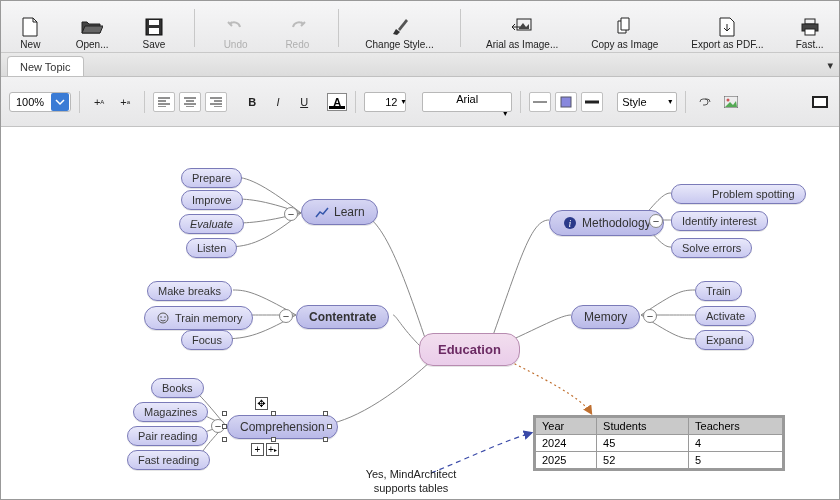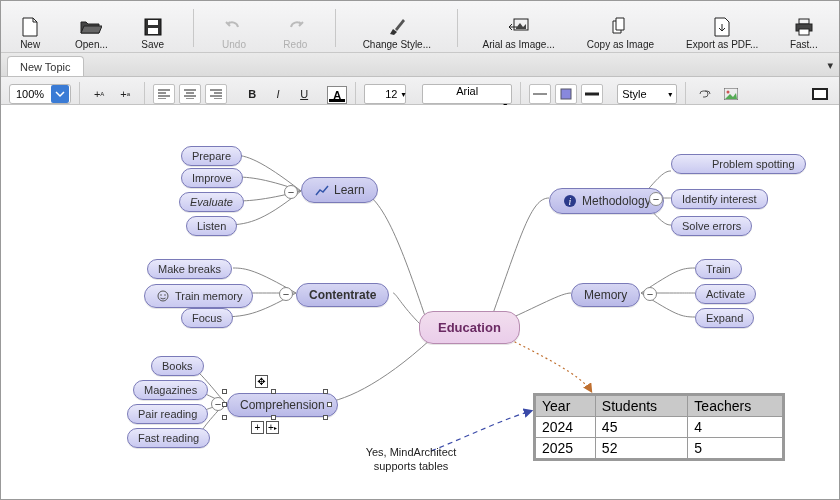--- a/index.html
+++ b/index.html
@@ -11,21 +11,21 @@
     width: 840px;
     height: 500px;
     overflow: hidden;
     border: 1px solid #999;
   }
   
   .toolbar {
     display: flex;
     align-items: center;
     gap: 15px;
-    padding: 4px 12px 2px 6px;
+    padding: 4px 6px 2px 6px;
     background: linear-gradient(#f6f6f7,#e9e9ea);
     border-bottom: 1px solid #c8c8c8;
     height: 52px;
   }
   .tbtn {
     display: flex;
     flex-direction: column;
     align-items: center;
     justify-content: flex-end;
     width: 48px;
@@ -58,25 +58,25 @@
     font-size: 11px;
     color:#333;
     height:20px;
     display:flex; align-items:center;
   }
   .tabbar .caret {
     position:absolute; right:6px; top:6px; color:#333;
   }
   
   .formatbar {
-    height: 28px;
+    height: 50px;
     background: linear-gradient(#f2f2f3,#e7e7e8);
     border-bottom:1px solid #c3c3c3;
     display:flex;
-    align-items:flex-end;
+    align-items:center;
     padding: 0 8px;
     gap:4px;
   }
   .zoom {
     display:flex; align-items:center;
     border:1px solid #b8b8b8;
     border-radius:3px;
     background:#fff;
     height:20px;
   }
@@ -176,21 +176,21 @@
   .tablebox {
     position:absolute;
     border:2px solid #999;
     background:#fff;
   }
   .tablebox table { border-collapse:collapse; width:100%; }
   .tablebox th, .tablebox td {
     border:1px solid #9a9a9a;
     padding:2px 6px;
     text-align:left;
-    font-size:14px;
+    font-size:11px;
   }
   .tablebox th { background:#c9c9c9; font-weight:normal; }
   .caption {
     position:absolute;
     font-size:11px;
     color:#222;
     text-align:center;
     line-height:1.3;
   }
 </style>
@@ -485,21 +485,21 @@
   <div class="node branch" style="left:548px;top:83px;">
     <span class="nodeico">
         <svg width="14" height="14">
           <circle cx="7" cy="7" r="6" fill="#2b3a8a"></circle>
           <text x="7" y="11" font-size="10" fill="#fff" text-anchor="middle" font-family="serif" font-style="italic">i</text>
         </svg>
       </span>
     <span>Methodology</span>
   </div>
   <div class="minus" style="left:648px;top:87px;">−</div>
-  <div class="node small" style="left:670px;top:49px;padding-left:40px;">Problem spotting</div>
+  <div class="node small" style="left:670px;top:57px;padding-left:40px;">Problem spotting</div>
   <div class="node small" style="left:670px;top:84px;border-radius:9px;">Identify interest</div>
   <div class="node small" style="left:670px;top:111px;">Solve errors</div>
 
   <div class="node branch" style="left:570px;top:178px;">Memory</div>
   <div class="minus" style="left:642px;top:182px;">−</div>
   <div class="node small" style="left:694px;top:154px;">Train</div>
   <div class="node small" style="left:694px;top:179px;">Activate</div>
   <div class="node small" style="left:694px;top:203px;">Expand</div>
 
   <div class="tablebox" style="left:532px;top:288px;width:252px;">

